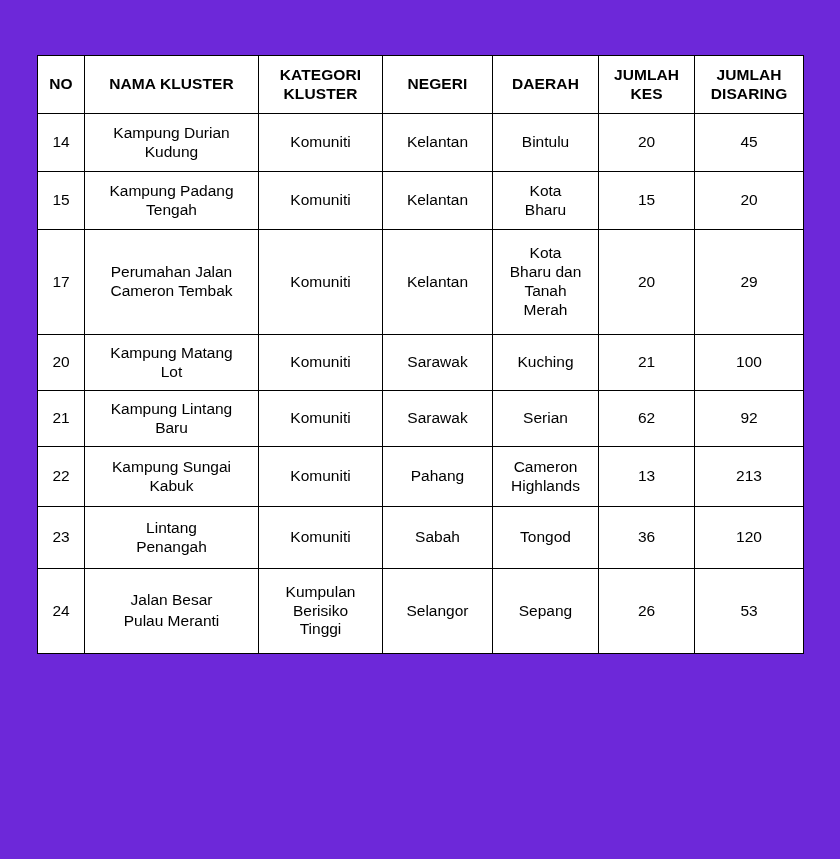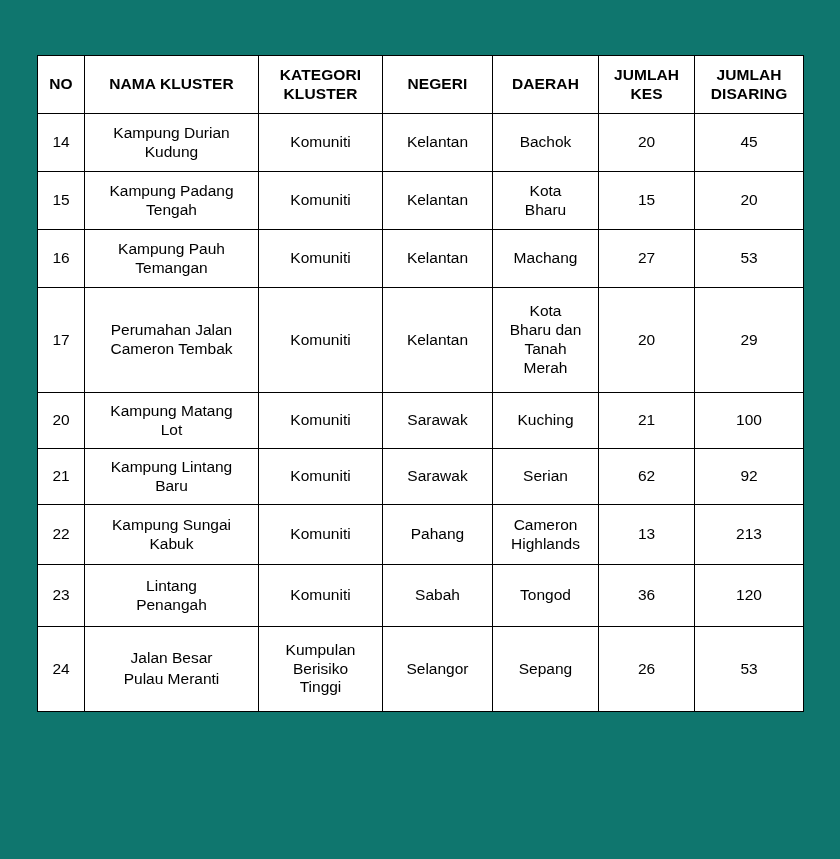--- a/index.html
+++ b/index.html
@@ -14,21 +14,21 @@
     color: #000000;
     position: relative;
     overflow: hidden;
   }
   .page {
     position: absolute;
     left: 0;
     top: 0;
     width: 840px;
     height: 859px;
-    background: #0f766e;
+    background: #6d28d9;
   }
   .cluster-table {
     position: absolute;
     left: 37px;
     top: 55px;
     width: 766px;
     border-collapse: collapse;
     table-layout: fixed;
     background: #ffffff;
   }
@@ -123,21 +123,21 @@
             <span class="cell-line">Kampung Durian</span>
             <span class="cell-line">Kudung</span>
           </td>
           <td>
             <span class="cell-line">Komuniti</span>
           </td>
           <td>
             <span class="cell-line">Kelantan</span>
           </td>
           <td>
-            <span class="cell-line">Bachok</span>
+            <span class="cell-line">Bintulu</span>
           </td>
           <td>
             <span class="cell-line">20</span>
           </td>
           <td>
             <span class="cell-line">45</span>
           </td>
         </tr>
         <tr class="r-h58">
           <td>
@@ -155,44 +155,20 @@
           </td>
           <td>
             <span class="cell-line">Kota</span>
             <span class="cell-line">Bharu</span>
           </td>
           <td>
             <span class="cell-line">15</span>
           </td>
           <td>
             <span class="cell-line">20</span>
-          </td>
-        </tr>
-        <tr class="r-h58">
-          <td>
-            <span class="cell-line">16</span>
-          </td>
-          <td>
-            <span class="cell-line">Kampung Pauh</span>
-            <span class="cell-line">Temangan</span>
-          </td>
-          <td>
-            <span class="cell-line">Komuniti</span>
-          </td>
-          <td>
-            <span class="cell-line">Kelantan</span>
-          </td>
-          <td>
-            <span class="cell-line">Machang</span>
-          </td>
-          <td>
-            <span class="cell-line">27</span>
-          </td>
-          <td>
-            <span class="cell-line">53</span>
           </td>
         </tr>
         <tr class="r-h105">
           <td>
             <span class="cell-line">17</span>
           </td>
           <td>
             <span class="cell-line">Perumahan Jalan</span>
             <span class="cell-line">Cameron Tembak</span>
           </td>

